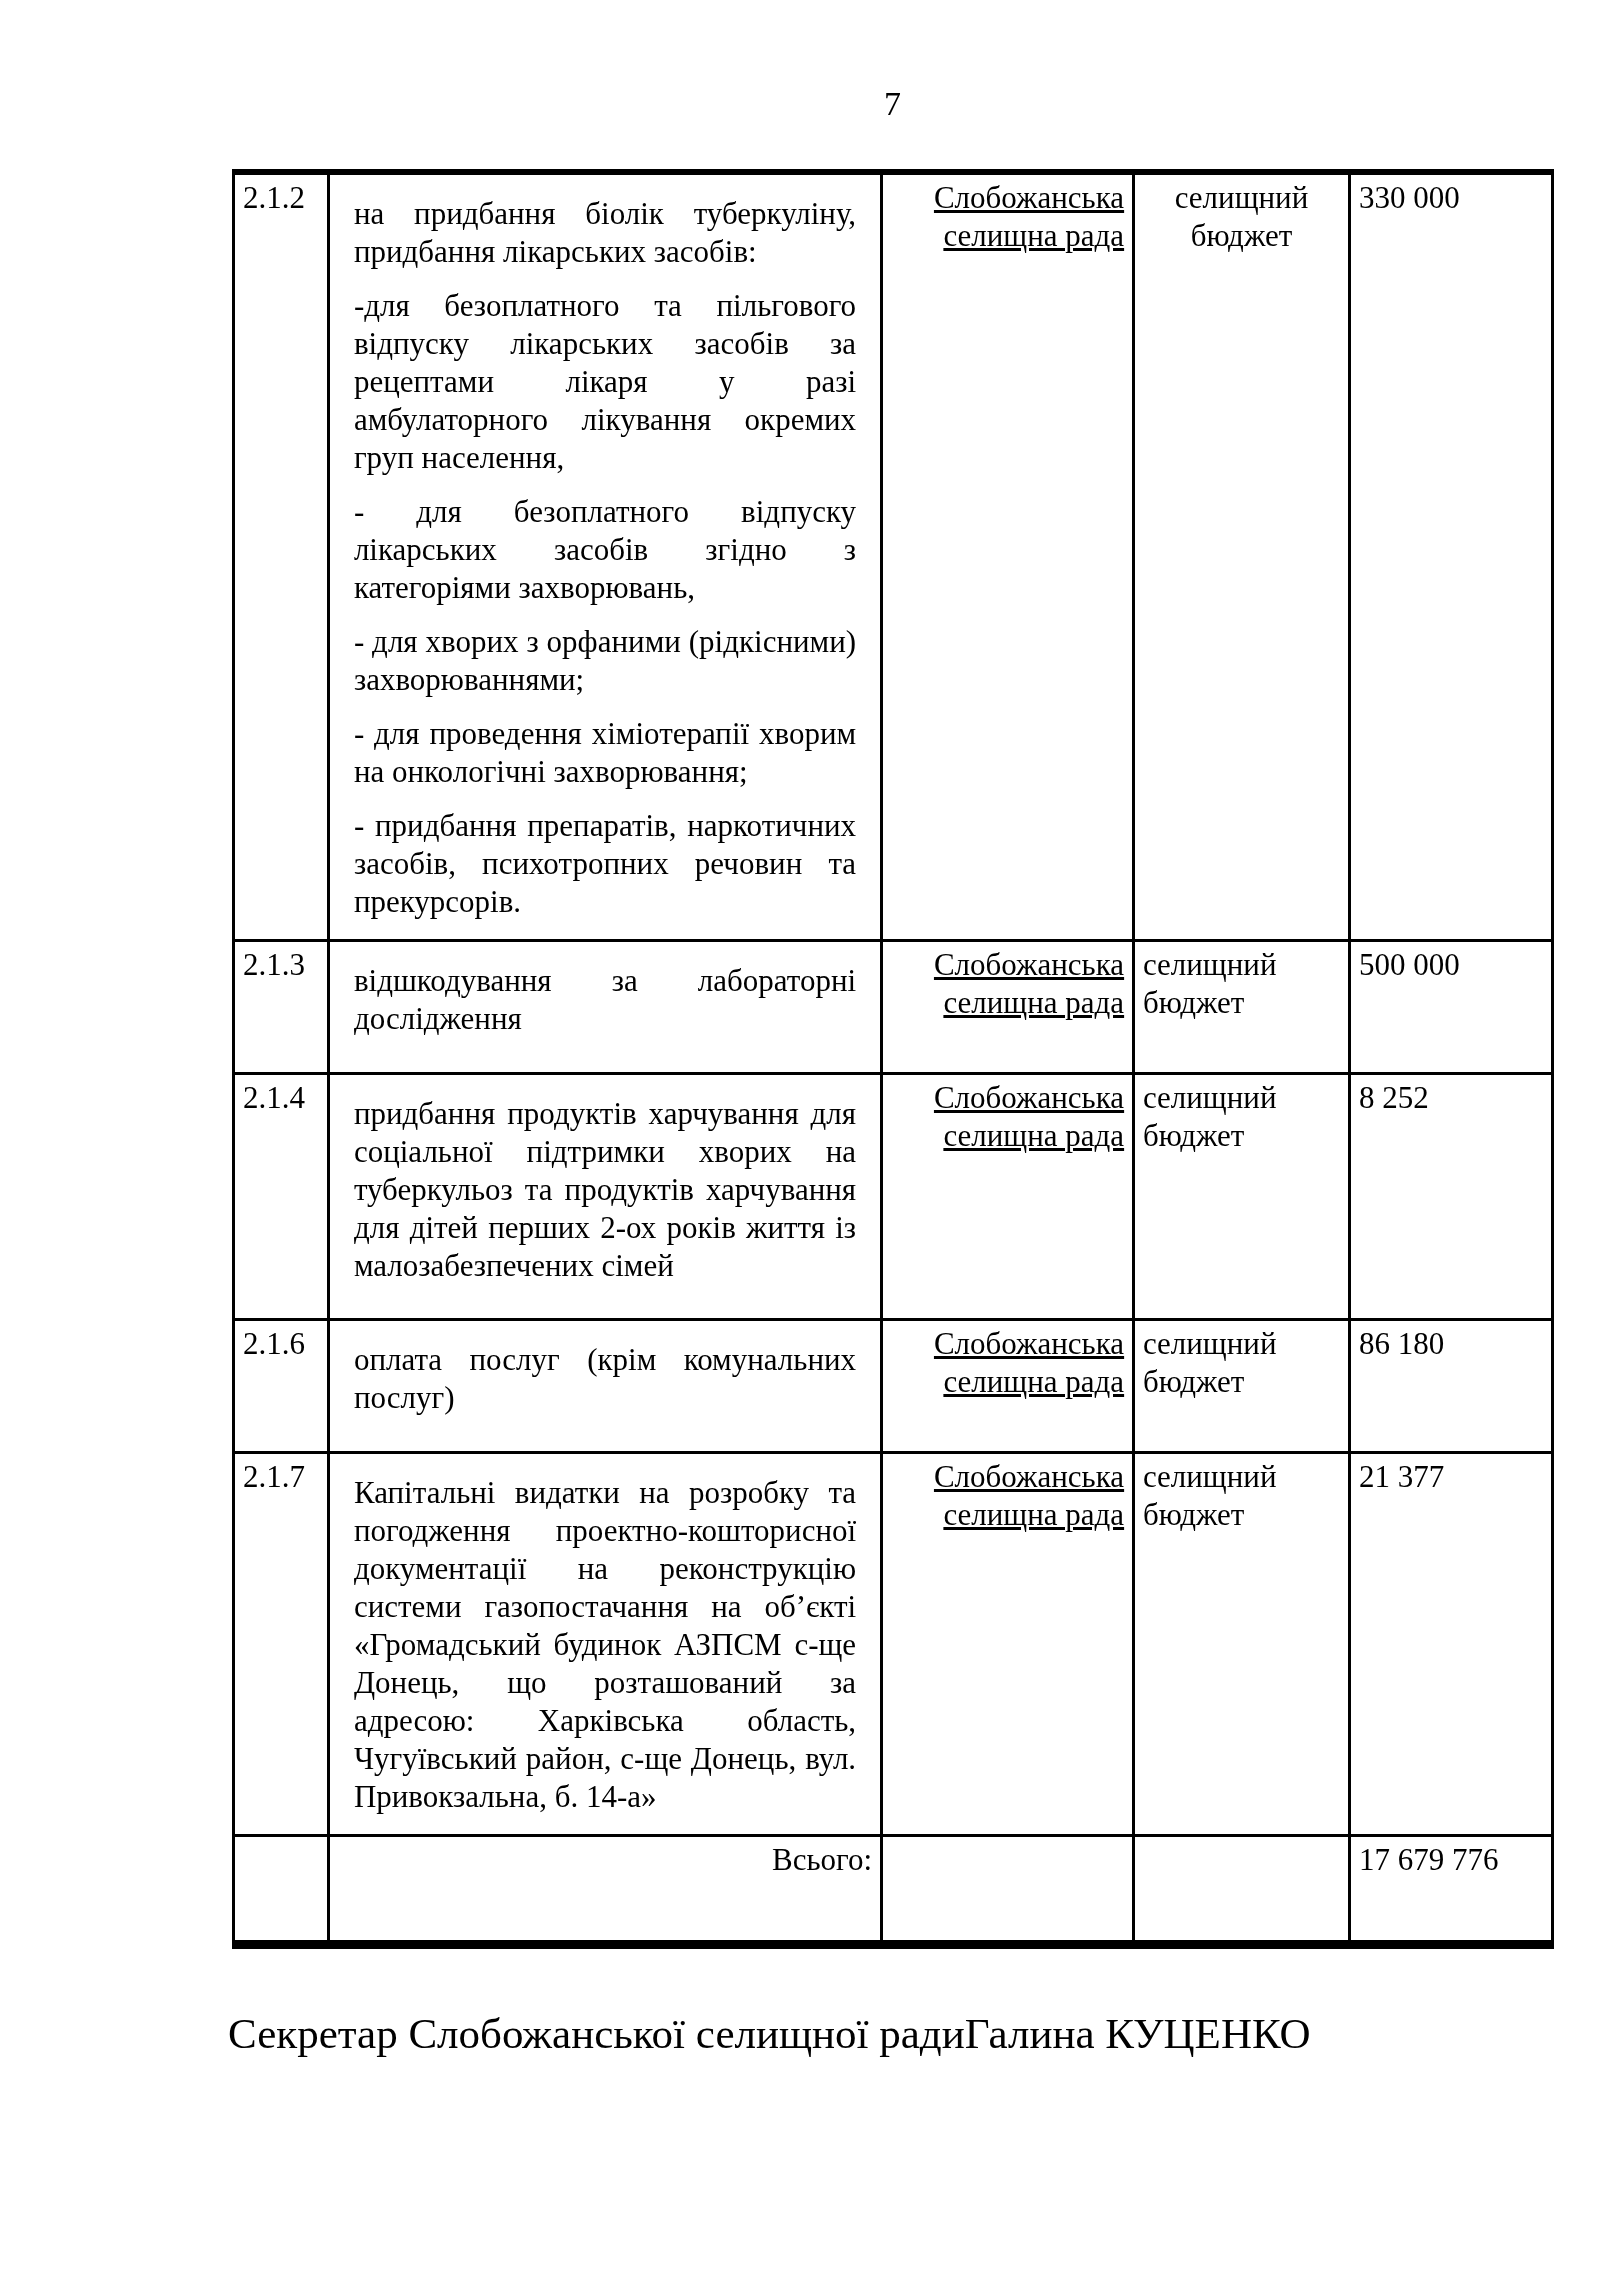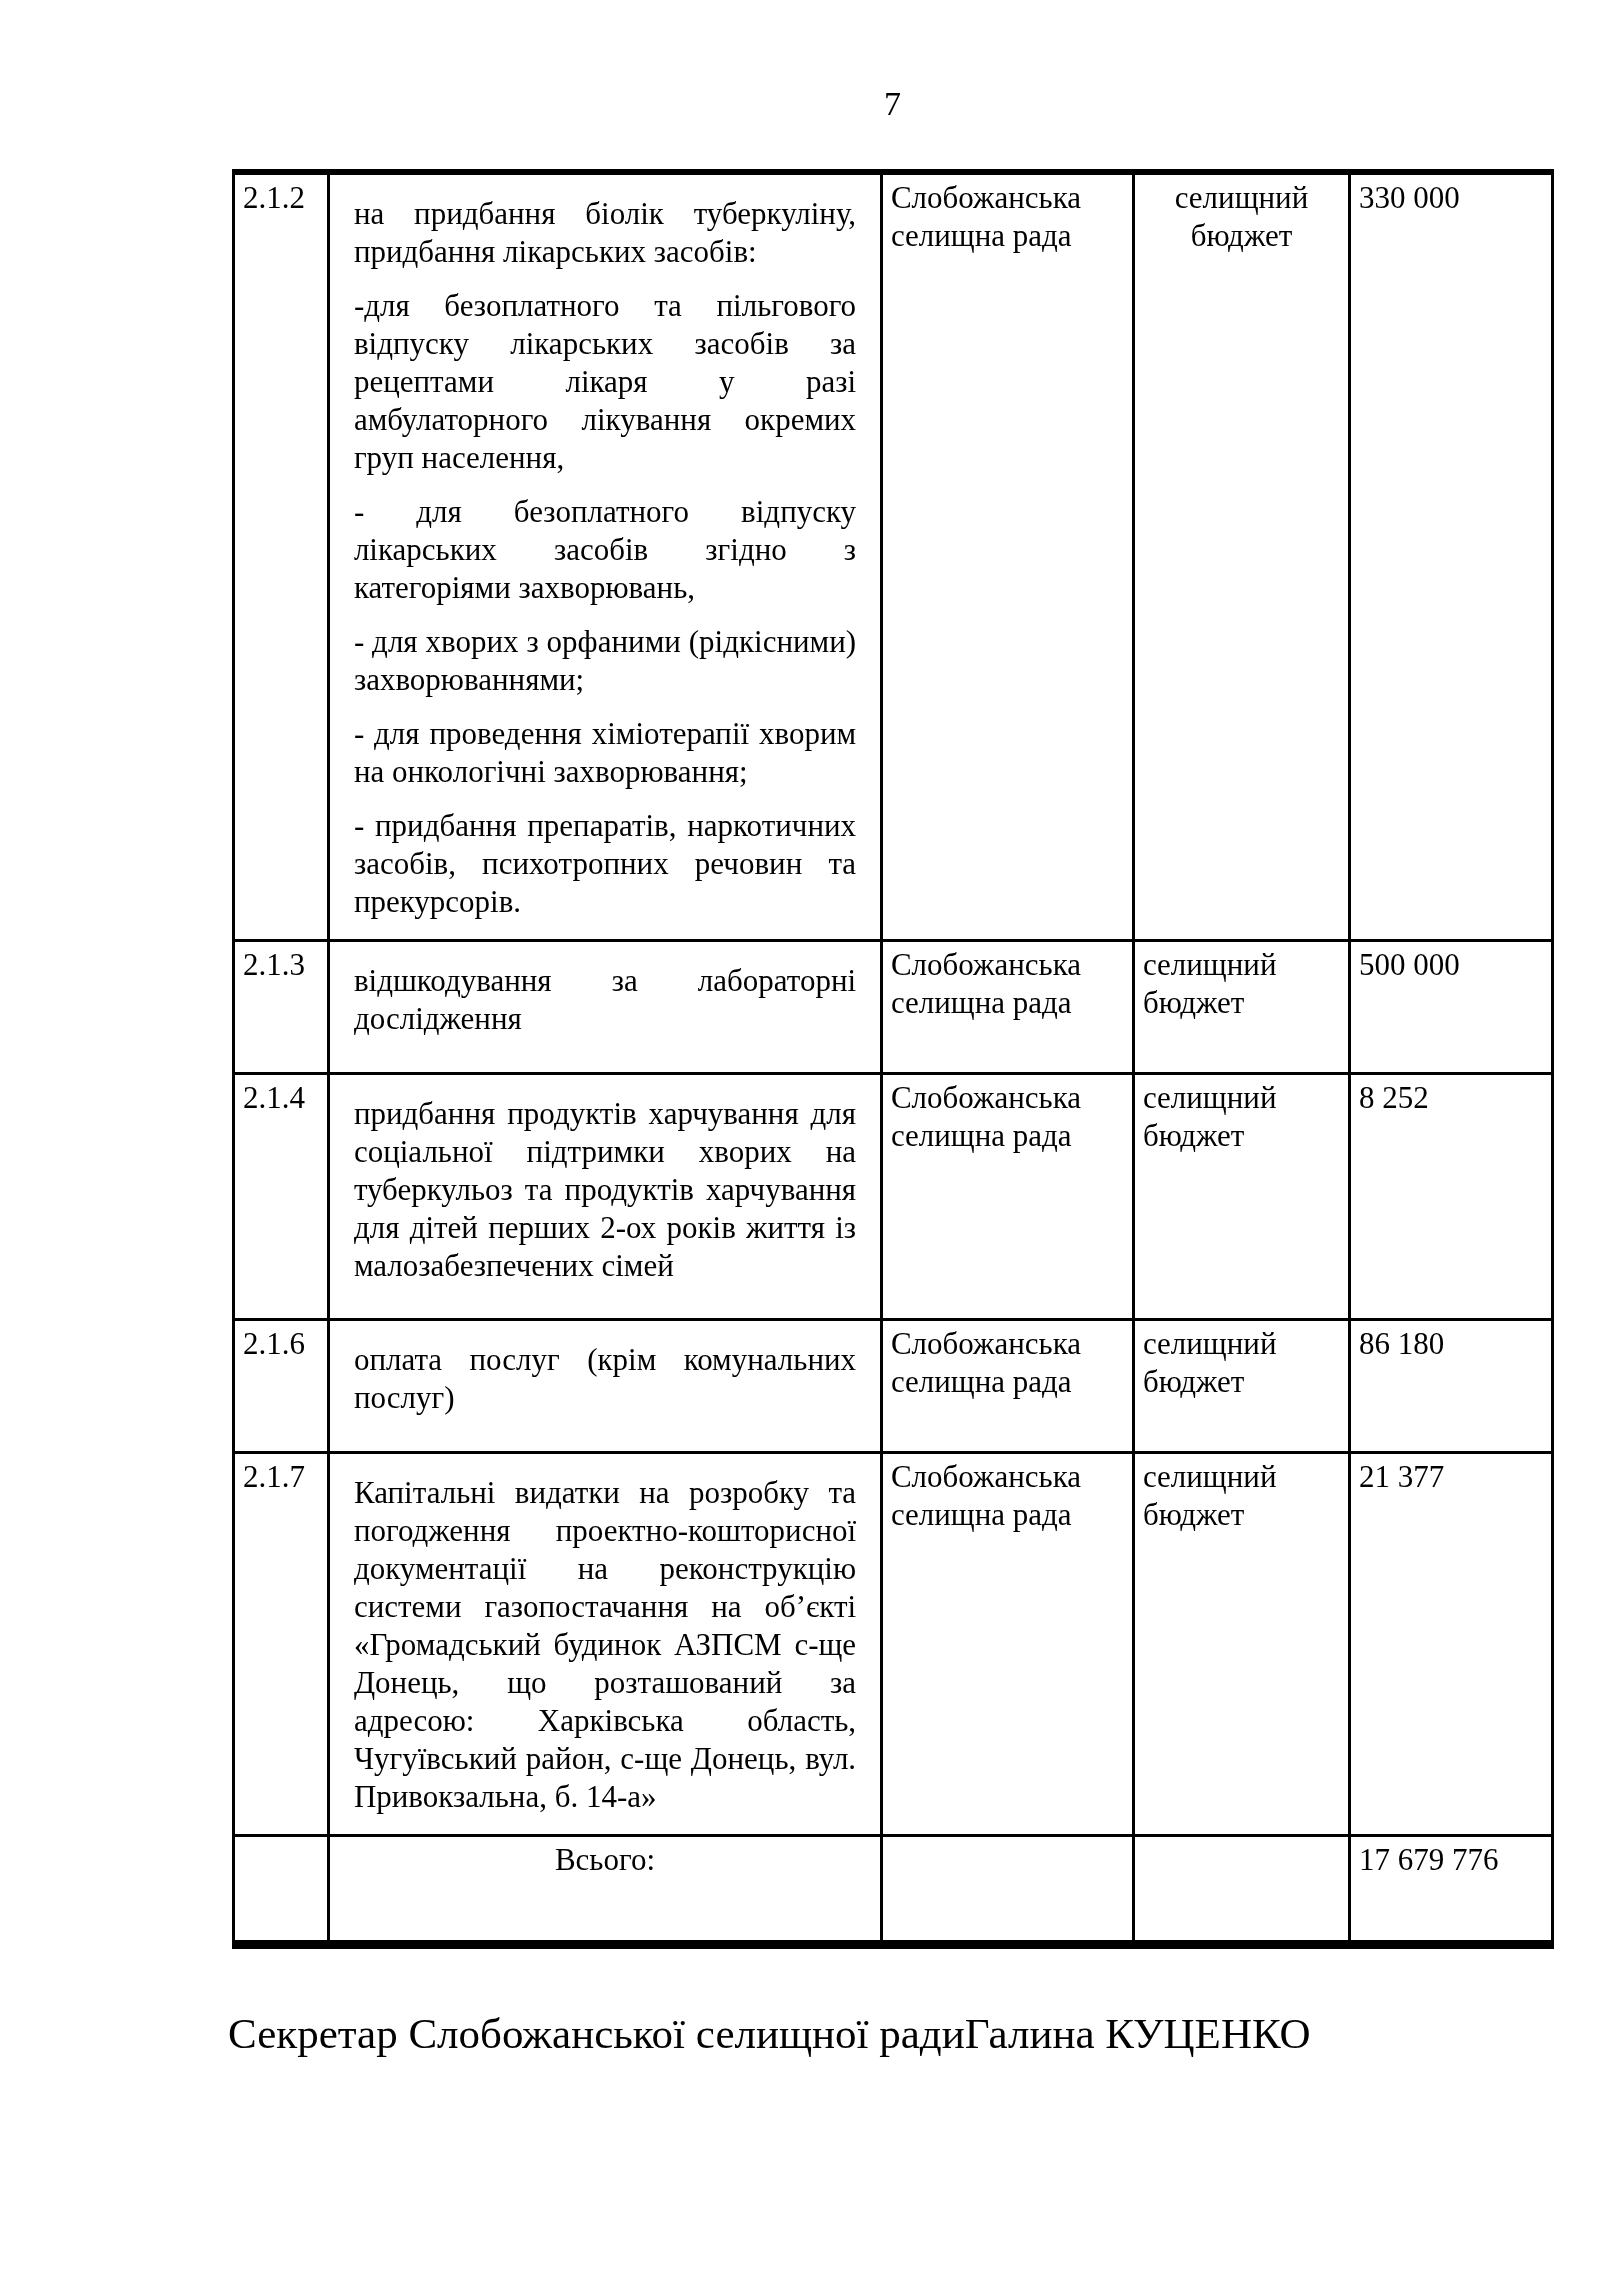--- a/index.html
+++ b/index.html
@@ -46,37 +46,37 @@
   }
   col.c-num    { width: 95px; }
   col.c-desc   { width: 553px; }
   col.c-exec   { width: 252px; }
   col.c-fund   { width: 216px; }
   col.c-amount { width: 203px; }
 
   td.cell-num    { padding-left: 2.6px; padding-right: 2.6px; }
   td.cell-desc   { padding-left: 9.2px; padding-right: 9.2px; }
   td.cell-desc p { margin: 16px; text-align: justify; }
-  td.cell-exec   { text-align: left; }
+  td.cell-exec   { text-align: right; text-decoration: underline; }
   td.cell-fund   { text-align: left; }
   td.cell-amount { text-align: left; }
 
   
   tr.row-0 td { height: 670px; }
   tr.row-1 td { height: 123px; }
   tr.row-2 td { height: 237px; }
   tr.row-3 td { height: 116px; }
   tr.row-4 td { height: 123px; }
   tr.row-5 td { height: 325px; }
   tr.total-row td { height: 96px; }
 
   
   tr.row-0 td.cell-fund { text-align: center; }
 
-  tr.total-row td.cell-desc { text-align: center; }
+  tr.total-row td.cell-desc { text-align: right; }
 
   .signature {
     position: absolute;
     top: 2014px;
     left: 228px;
     width: 1260px;
     display: flex;
     justify-content: flex-start;
     font-size: 43px;
     line-height: 39px;

